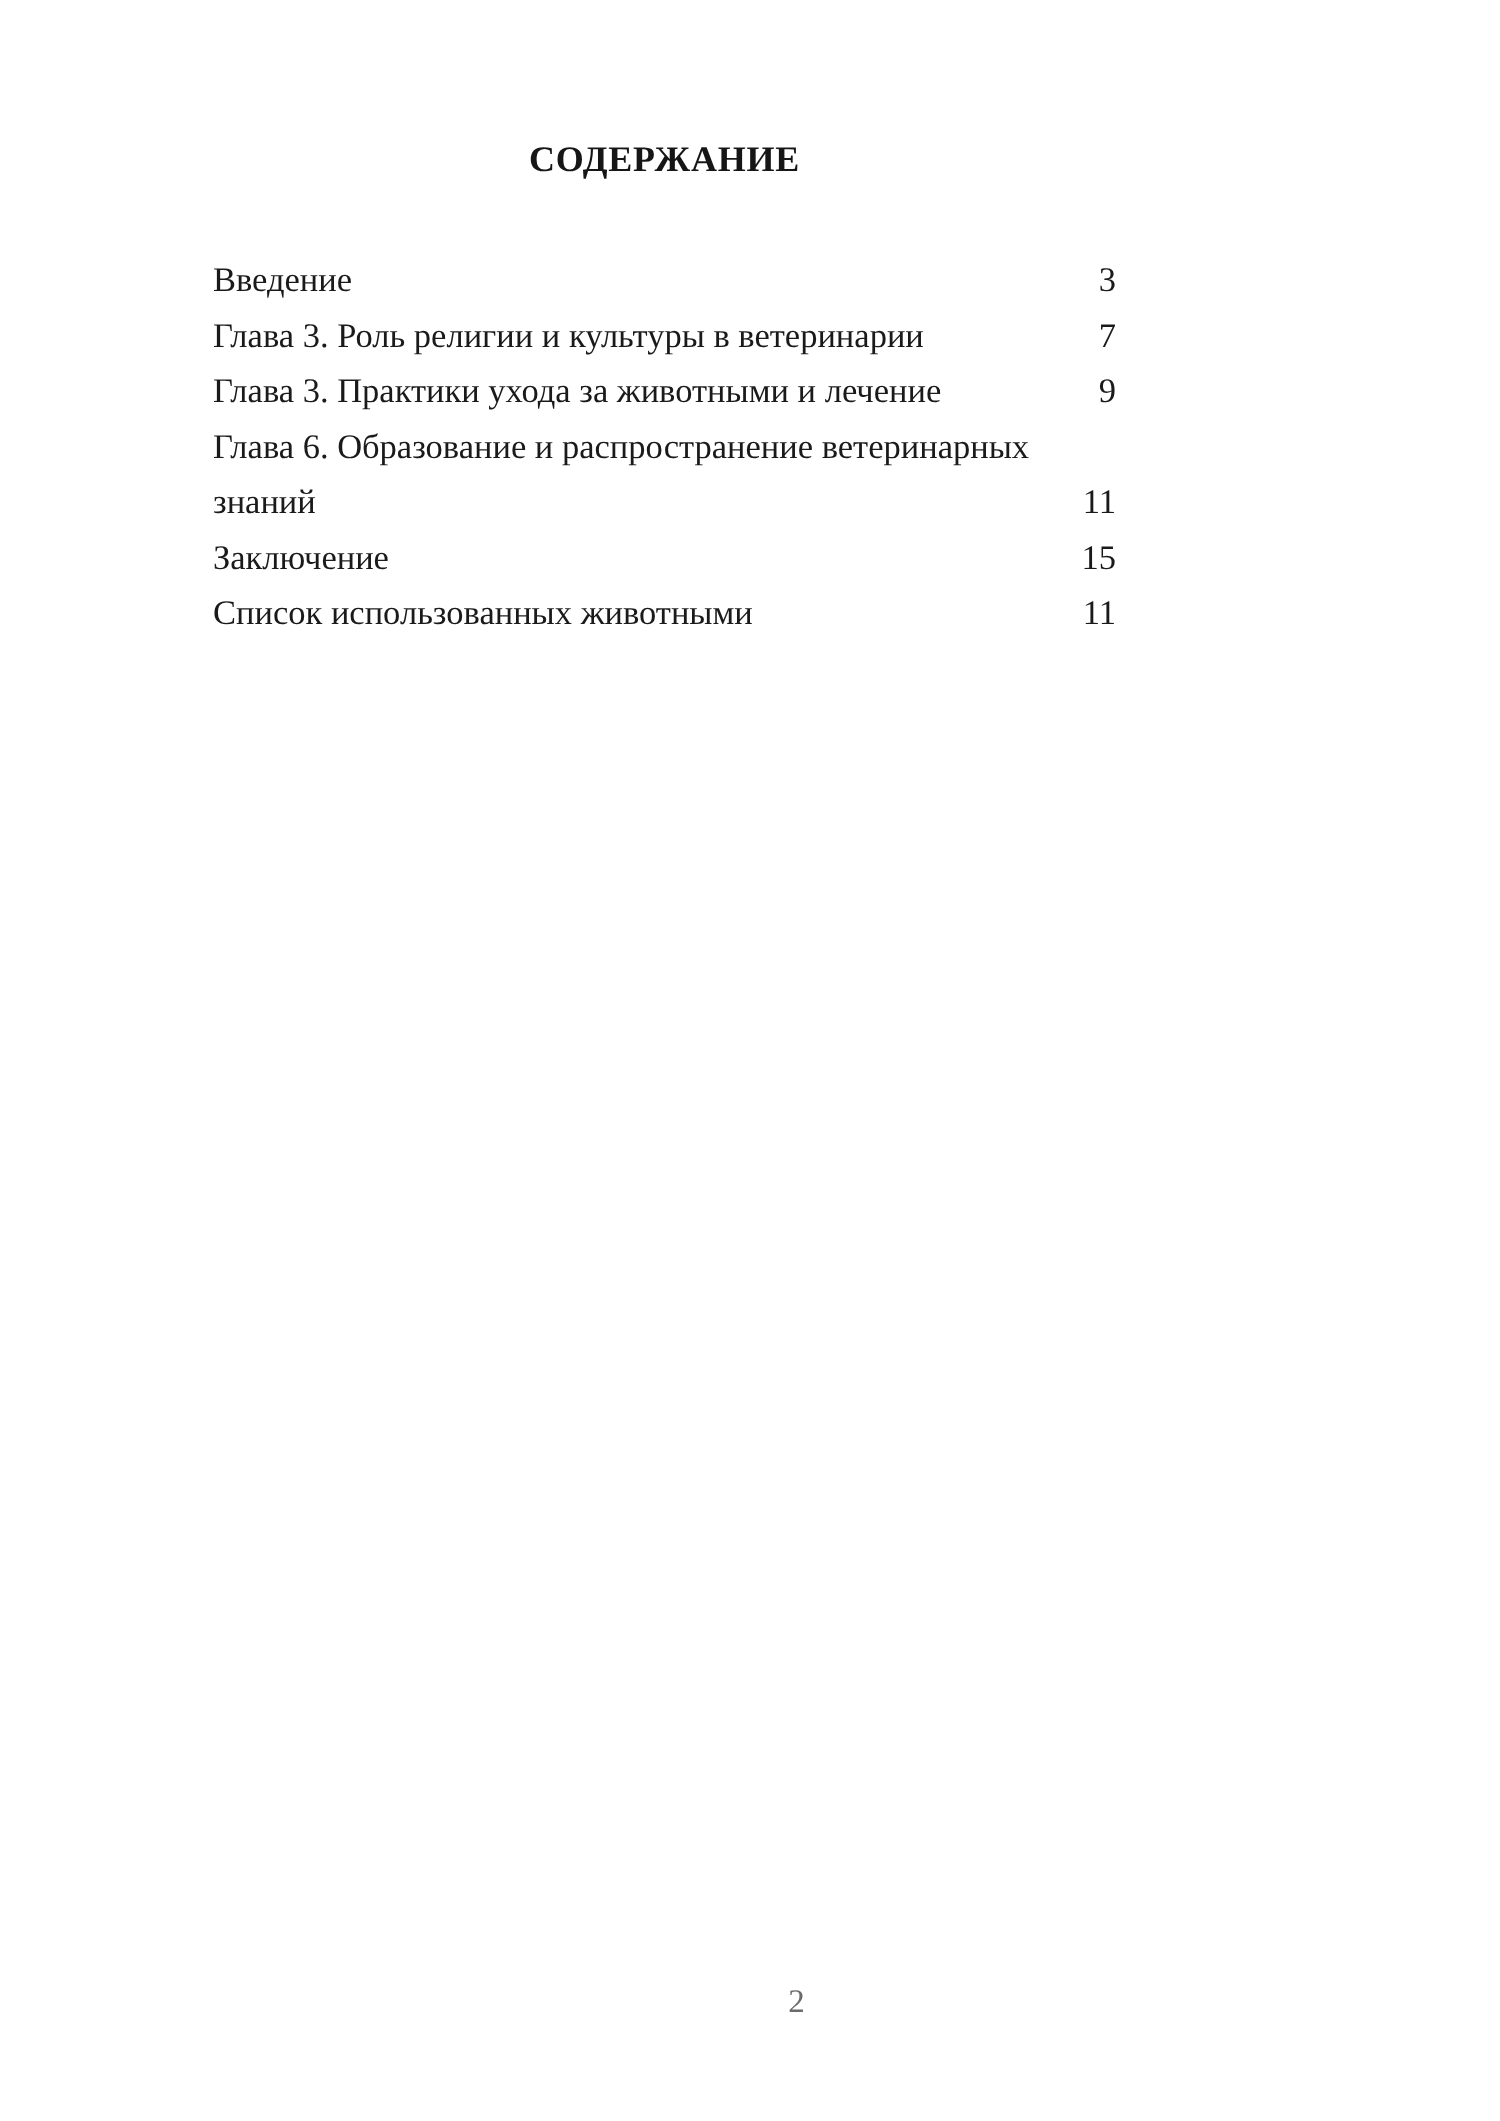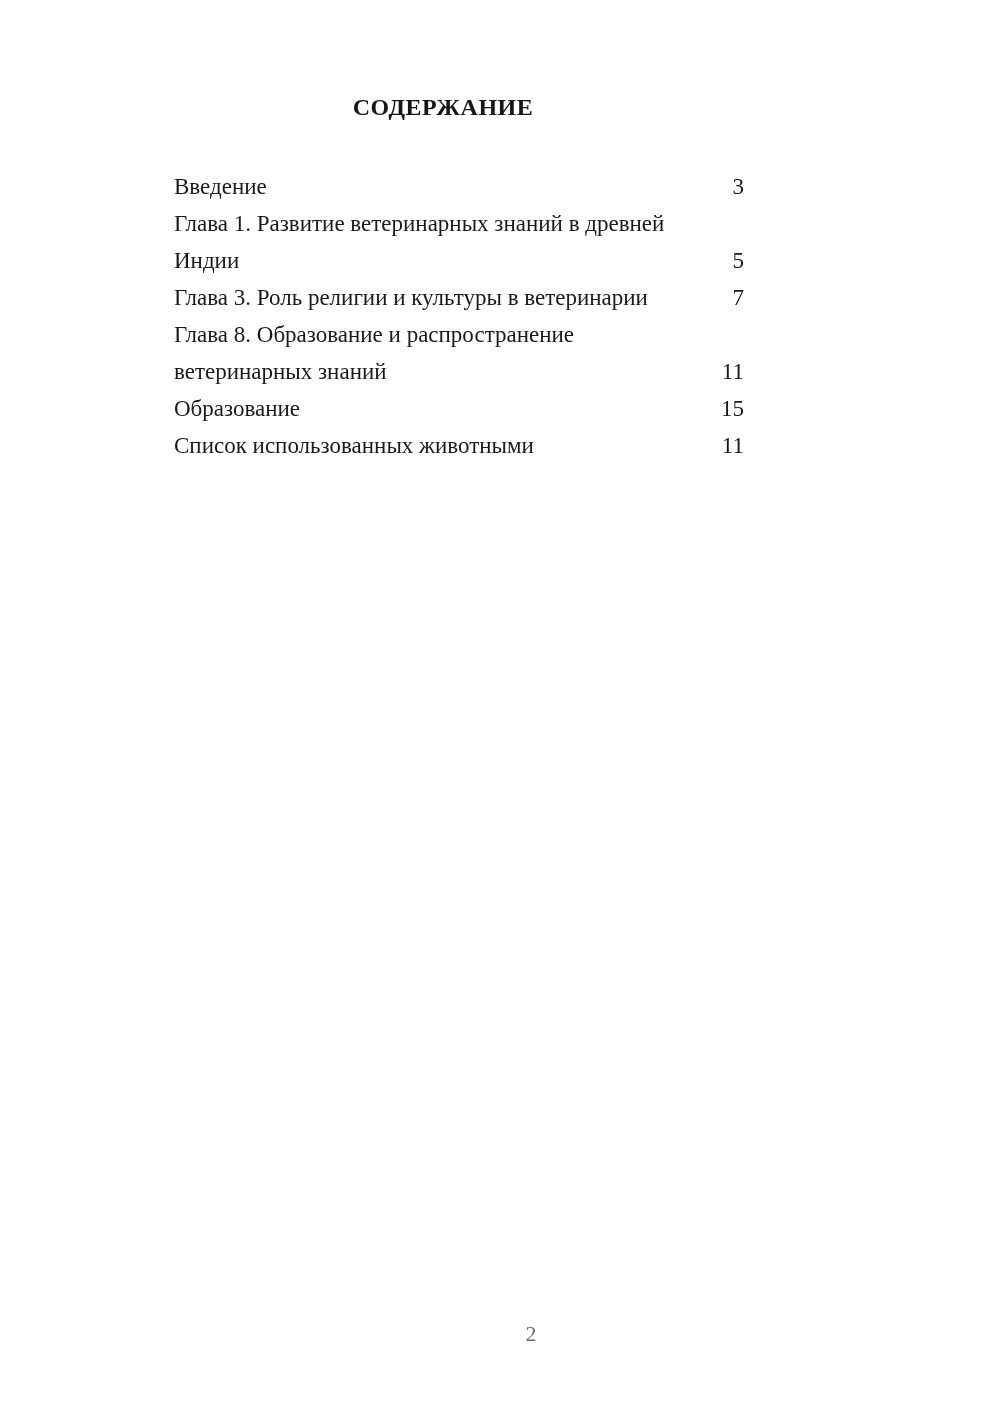--- a/index.html
+++ b/index.html
@@ -21,21 +21,20 @@
   .doc-title {
     text-align: center;
     font-weight: 700;
     font-size: 24px;
     line-height: 30px;
     letter-spacing: 0.5px;
     color: #161616;
   }
   .toc {
     margin-top: 46px;
-    margin-left: 32px;
   }
   .toc-row {
     display: flex;
     justify-content: space-between;
     align-items: flex-end;
     font-size: 23px;
     line-height: 37px;
   }
   .toc-label {
     max-width: 700px;
@@ -61,39 +60,39 @@
 <div class="page">
 
   <div class="doc-title">СОДЕРЖАНИЕ</div>
 
   <div class="toc">
   <div class="toc-row">
     <span class="toc-label">Введение</span>
     <span class="toc-page">3</span>
   </div>
 
-  <div class="toc-row">
-    <span class="toc-label">Глава 1. Развитие ветеринарных знаний в древней Индии</span>
-    <span class="toc-page">5</span>
-  </div>
 
   <div class="toc-row">
     <span class="toc-label">Глава 3. Роль религии и культуры в ветеринарии</span>
     <span class="toc-page">7</span>
   </div>
 
+  <div class="toc-row">
+    <span class="toc-label">Глава 3. Практики ухода за животными и лечение</span>
+    <span class="toc-page">9</span>
+  </div>
 
   <div class="toc-row">
-    <span class="toc-label">Глава 8. Образование и распространение ветеринарных знаний</span>
+    <span class="toc-label">Глава 6. Образование и распространение ветеринарных знаний</span>
     <span class="toc-page">11</span>
   </div>
 
 
   <div class="toc-row">
-    <span class="toc-label">Образование</span>
+    <span class="toc-label">Заключение</span>
     <span class="toc-page">15</span>
   </div>
 
   <div class="toc-row">
     <span class="toc-label">Список использованных животными</span>
     <span class="toc-page">11</span>
   </div>
 </div>
 
   <div class="page-footer">2</div>

